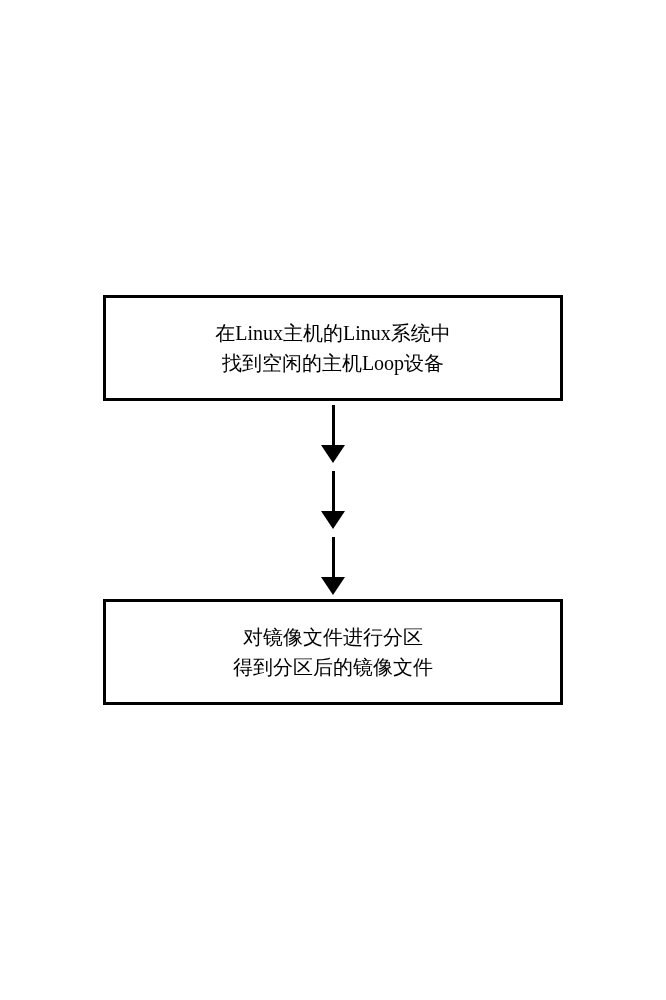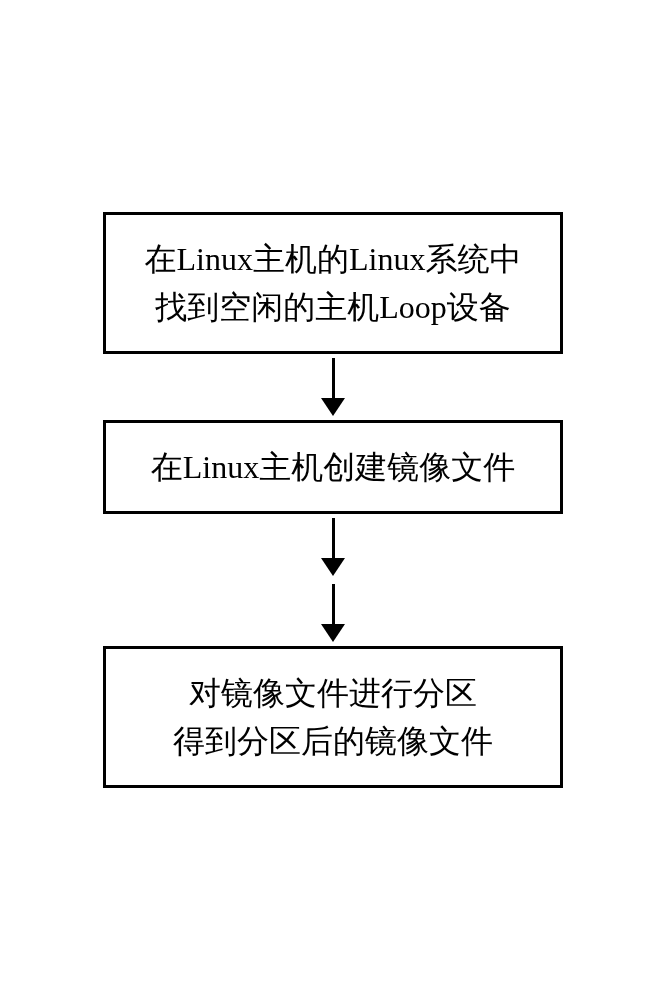--- a/index.html
+++ b/index.html
@@ -22,21 +22,21 @@
       display: flex;
       flex-direction: column;
       align-items: center;
       width: 100%;
     }
     .box {
       border: 3px solid #000;
       background: #fff;
       padding: 20px 30px;
       text-align: center;
-      font-size: 32px;
+      font-size: 20px;
       line-height: 1.5;
       color: #000;
       min-width: 460px;
       max-width: 520px;
     }
     .arrow {
       display: flex;
       flex-direction: column;
       align-items: center;
       margin: 4px 0;
@@ -58,23 +58,20 @@
 <body>
 
 <div class="flowchart">
   <div class="box">
     <span>在Linux主机的Linux系统中<br>找到空闲的主机Loop设备</span>
   </div>
   <div class="arrow">
     <div class="arrow-line"></div>
     <div class="arrow-head"></div>
   </div>
-  <div class="box">
-    <span>在Linux主机创建镜像文件</span>
-  </div>
   <div class="arrow">
     <div class="arrow-line"></div>
     <div class="arrow-head"></div>
   </div>
   <div class="arrow">
     <div class="arrow-line"></div>
     <div class="arrow-head"></div>
   </div>
   <div class="box">
     <span>对镜像文件进行分区<br>得到分区后的镜像文件</span>

